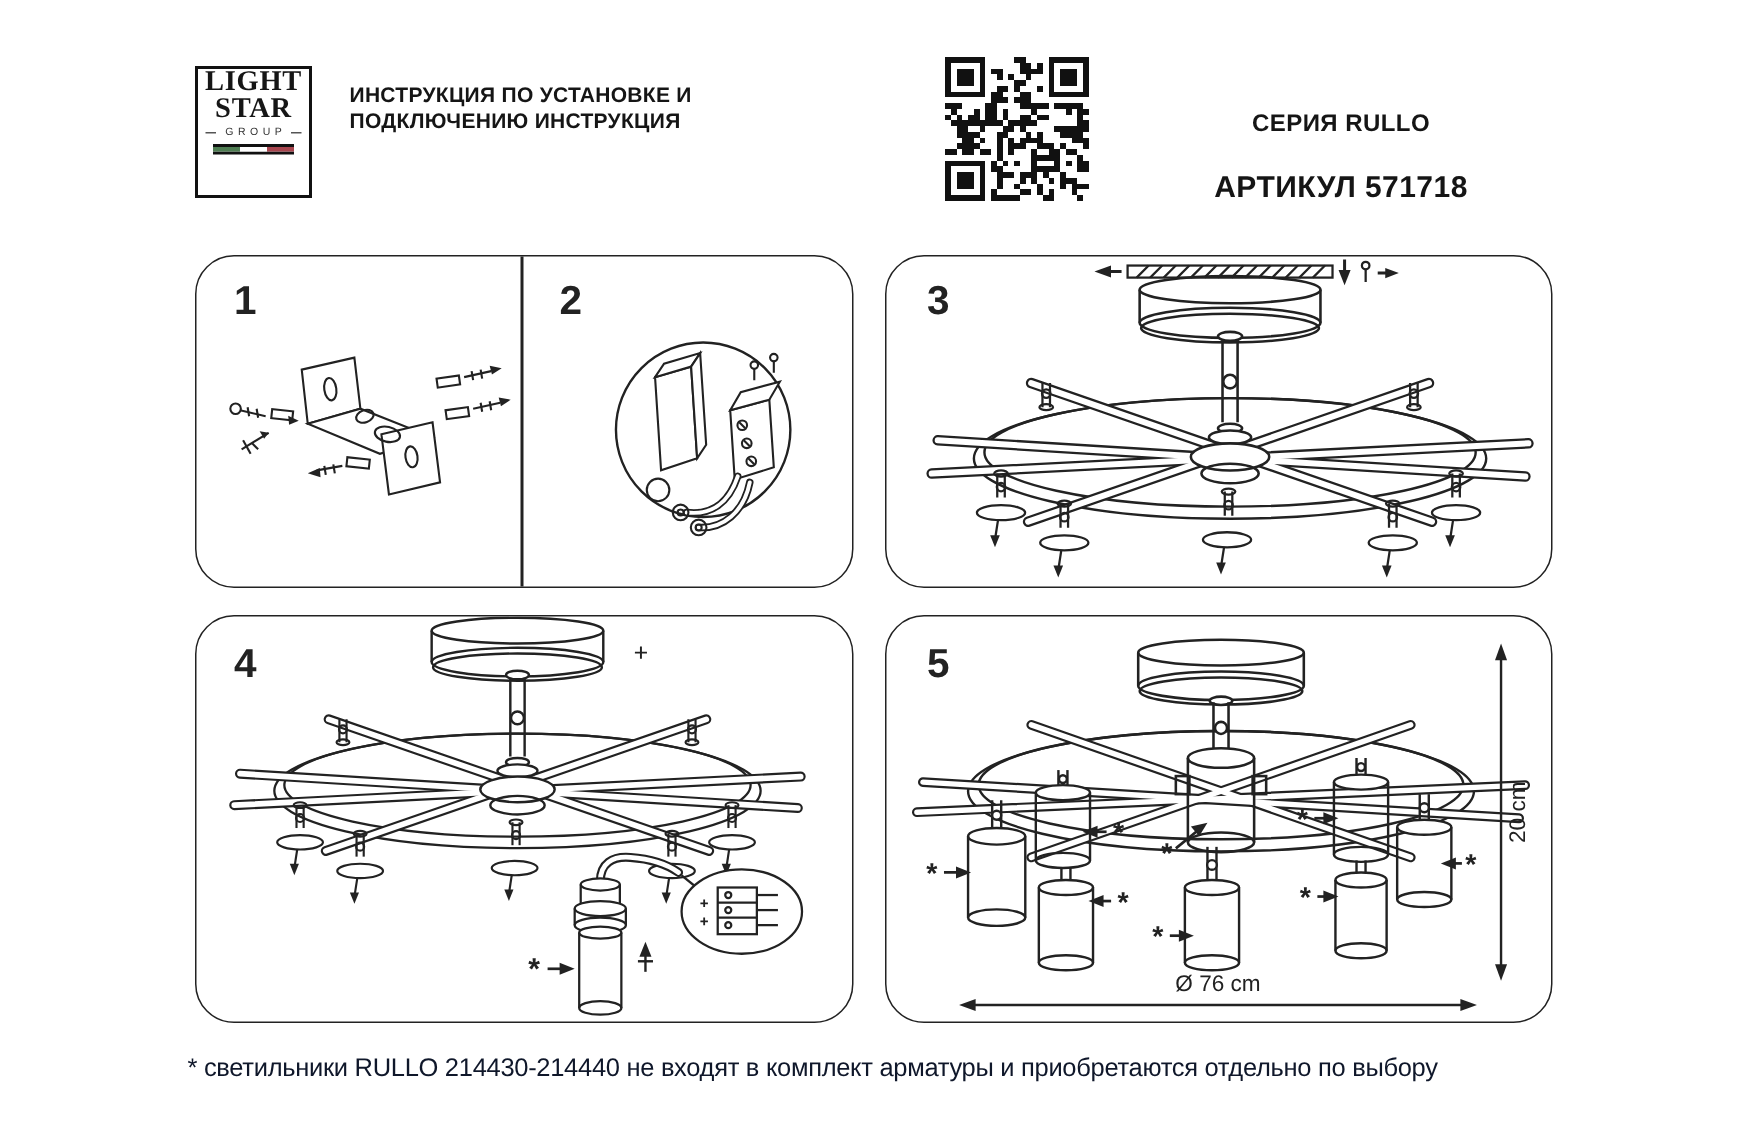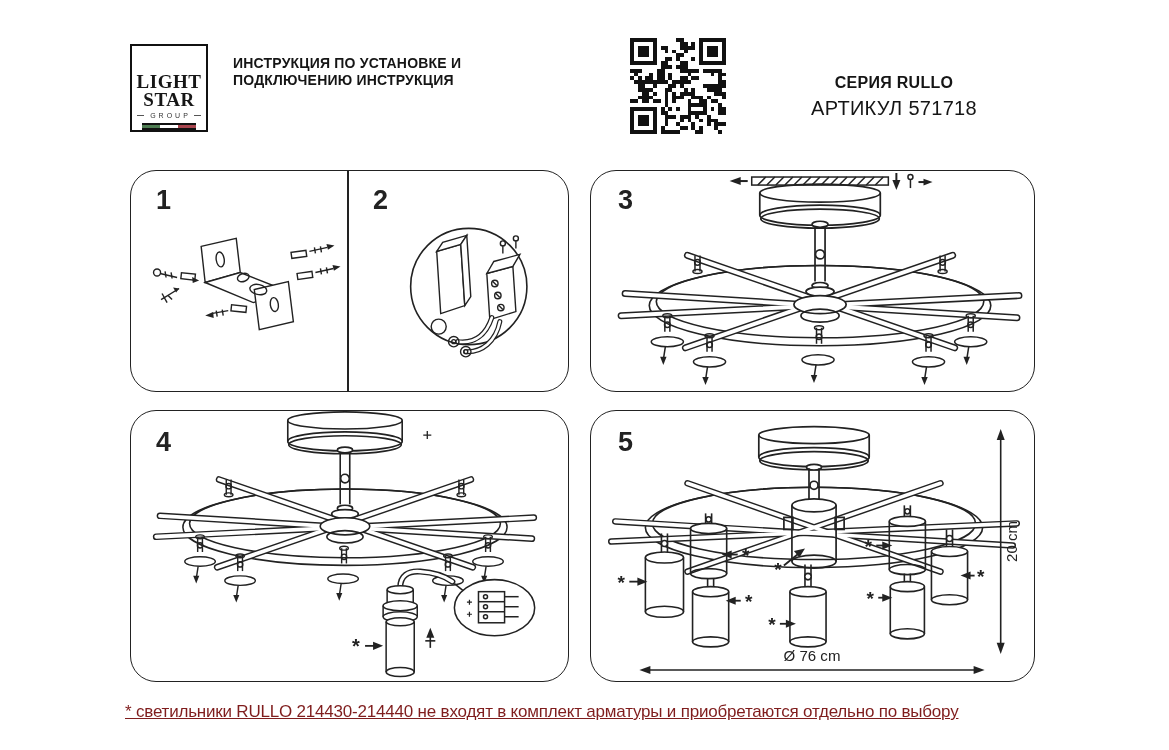--- a/index.html
+++ b/index.html
@@ -1,47 +1,47 @@
 <!DOCTYPE html>
 <html><head>
 <meta charset="utf-8">
 <style>
   html,body{margin:0;padding:0;background:#fff;}
   .page{position:relative;width:1169px;height:750px;background:#fff;overflow:hidden;
         font-family:"Liberation Sans",sans-serif;color:#111;}
   
   .logo-box{position:absolute;left:130px;top:44px;width:78px;height:88px;border:2px solid #111;
-            box-sizing:border-box;display:flex;flex-direction:column;align-items:center;justify-content:flex-end;}
+            box-sizing:border-box;display:flex;flex-direction:column;align-items:center;justify-content:flex-start;}
   .logo-word{font-family:"Liberation Serif",serif;font-weight:bold;font-size:19px;line-height:.95;
              letter-spacing:.5px;color:#161616;}
   .logo-group-row{display:flex;align-items:center;gap:3px;margin-top:3px;}
   .logo-group-row .rule{width:7px;height:1px;background:#555;}
   .logo-group{font-size:7px;letter-spacing:3px;color:#333;padding-left:3px;}
   .logo-flag{margin-top:4px;width:54px;height:7px;border-top:2px solid #111;border-bottom:2px solid #111;
              box-sizing:border-box;display:flex;}
   .logo-flag span{flex:1;height:100%;}
   .page-title{position:absolute;left:233px;top:55px;font-size:14px;font-weight:bold;line-height:1.24;
               letter-spacing:.2px;color:#151515;}
   .qr{position:absolute;left:630px;top:38px;width:96px;height:96px;}
   .series-block{position:absolute;left:758px;top:74px;width:272px;text-align:center;color:#151515;}
   .series-line{font-size:16px;font-weight:bold;letter-spacing:.3px;}
-  .article-line{font-size:20px;font-weight:normal;margin-top:5px;letter-spacing:.3px;}
+  .article-line{font-size:20px;font-weight:bold;margin-top:22px;letter-spacing:.3px;}
   
   .panel{position:absolute;border:1.6px solid #222;border-radius:26px;background:#fff;box-sizing:border-box;}
   .panel svg{position:absolute;left:0;top:0;width:100%;height:100%;}
   .p12{left:130px;top:170px;width:439px;height:222px;}
   .p3 {left:590px;top:170px;width:445px;height:222px;}
   .p4 {left:130px;top:410px;width:439px;height:272px;}
   .p5 {left:590px;top:410px;width:445px;height:272px;}
   .divider{position:absolute;left:216px;top:0;bottom:0;width:1.5px;background:#222;}
   .step-num{position:absolute;font-size:27px;font-weight:bold;color:#222;z-index:2;}
   .n1{left:25px;top:14px;} .n2{left:242px;top:14px;} .n3{left:27px;top:14px;}
   .n4{left:25px;top:16px;} .n5{left:27px;top:16px;}
   
-  .footnote{position:absolute;left:125px;top:702px;width:960px;font-size:17px;letter-spacing:-.2px;color:#7f1d1d;text-decoration:underline;}
+  .footnote{position:absolute;left:125px;top:702px;width:960px;font-size:17px;letter-spacing:-.2px;color:#0f172a;}
   
   .art line,.art path,.art ellipse,.art circle,.art rect,.art polygon{vector-effect:none;}
 </style>
 </head>
 <body>
 
 <div class="page">
 
   <div class="logo-box">
     <div class="logo-word">LIGHT</div>

